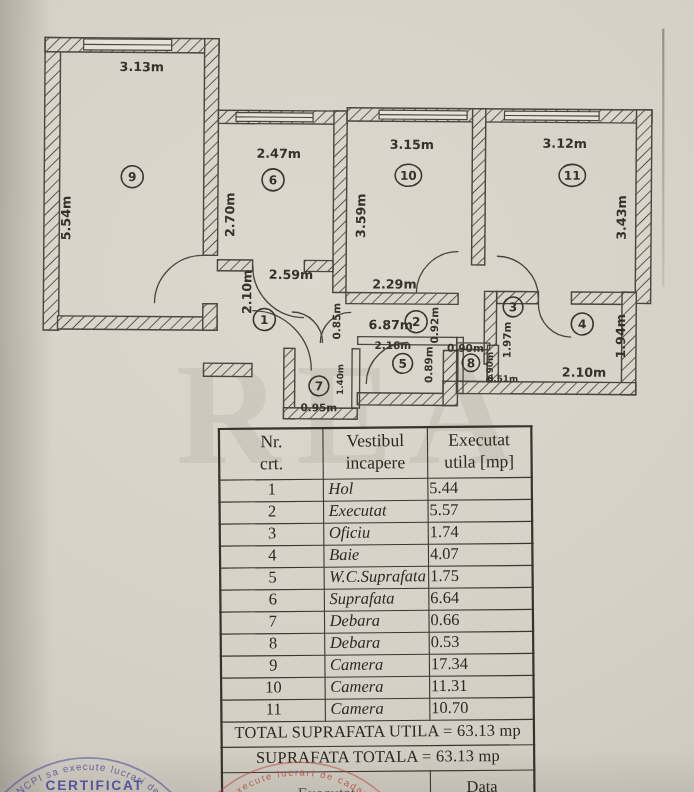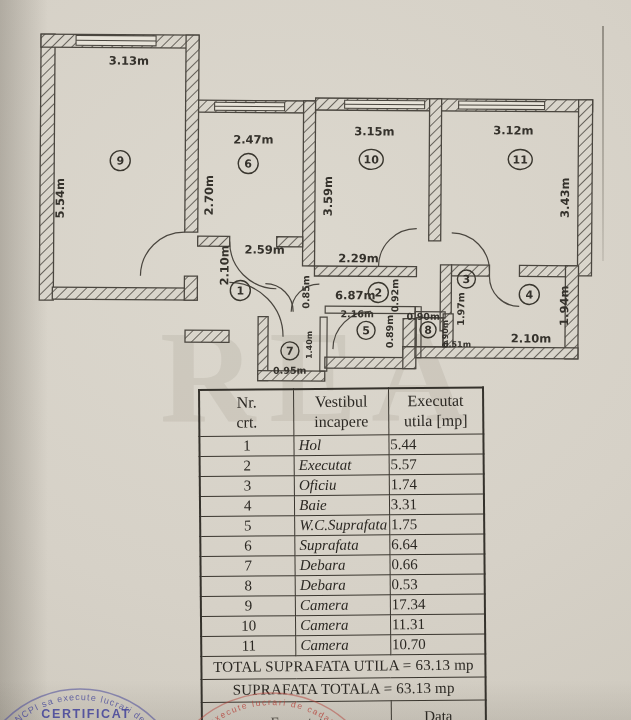--- a/index.html
+++ b/index.html
@@ -239,21 +239,21 @@
             <td class="c-area">5.57</td>
           </tr>
       <tr class="datarow">
             <td class="c-nr">3</td>
             <td class="c-name">Oficiu</td>
             <td class="c-area">1.74</td>
           </tr>
       <tr class="datarow">
             <td class="c-nr">4</td>
             <td class="c-name">Baie</td>
-            <td class="c-area">3.31</td>
+            <td class="c-area">4.07</td>
           </tr>
       <tr class="datarow">
             <td class="c-nr">5</td>
             <td class="c-name">W.C.Suprafata</td>
             <td class="c-area">1.75</td>
           </tr>
       <tr class="datarow">
             <td class="c-nr">6</td>
             <td class="c-name">Suprafata</td>
             <td class="c-area">6.64</td>

